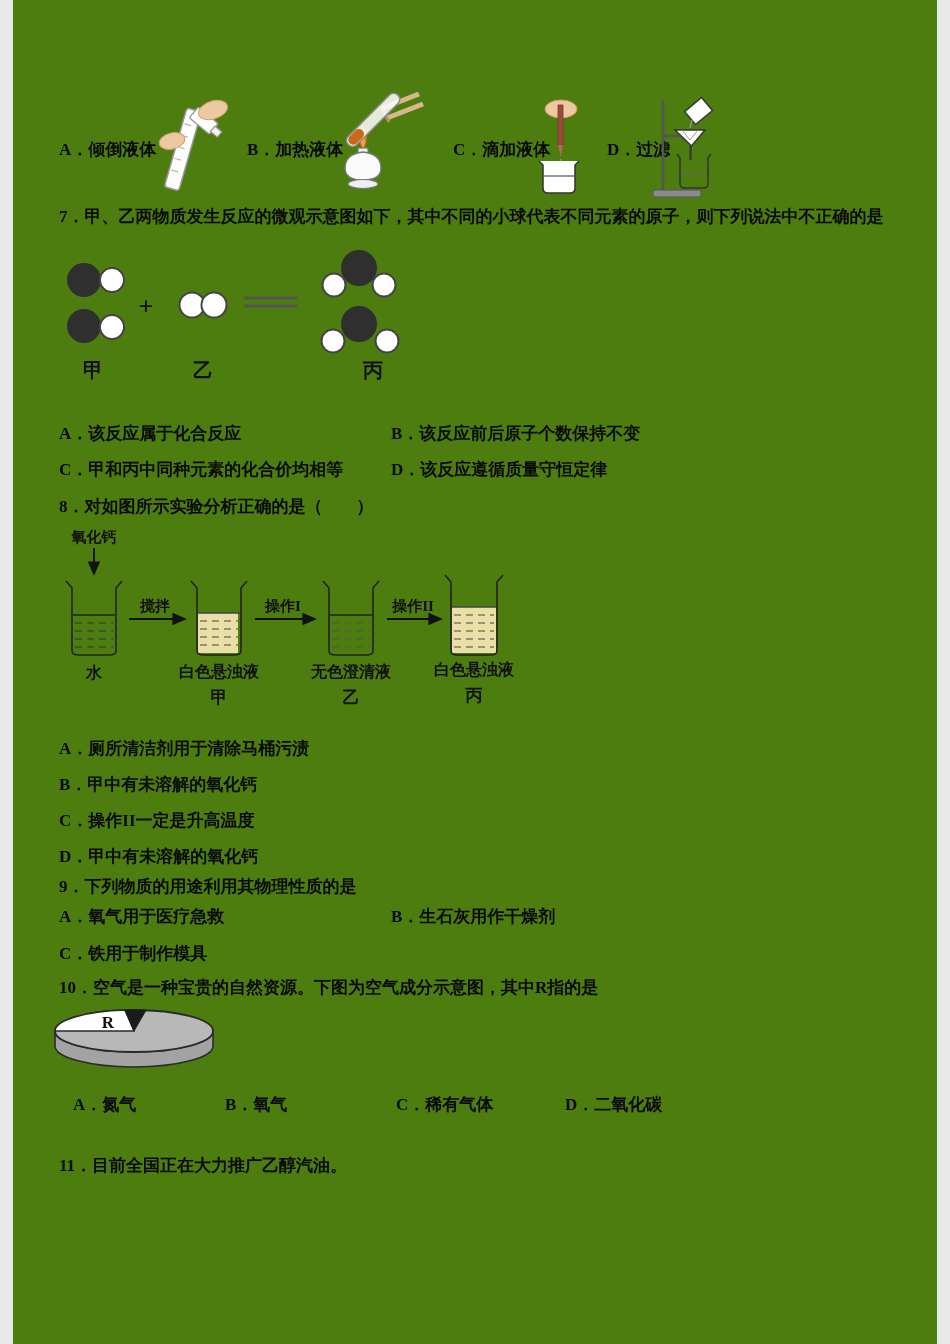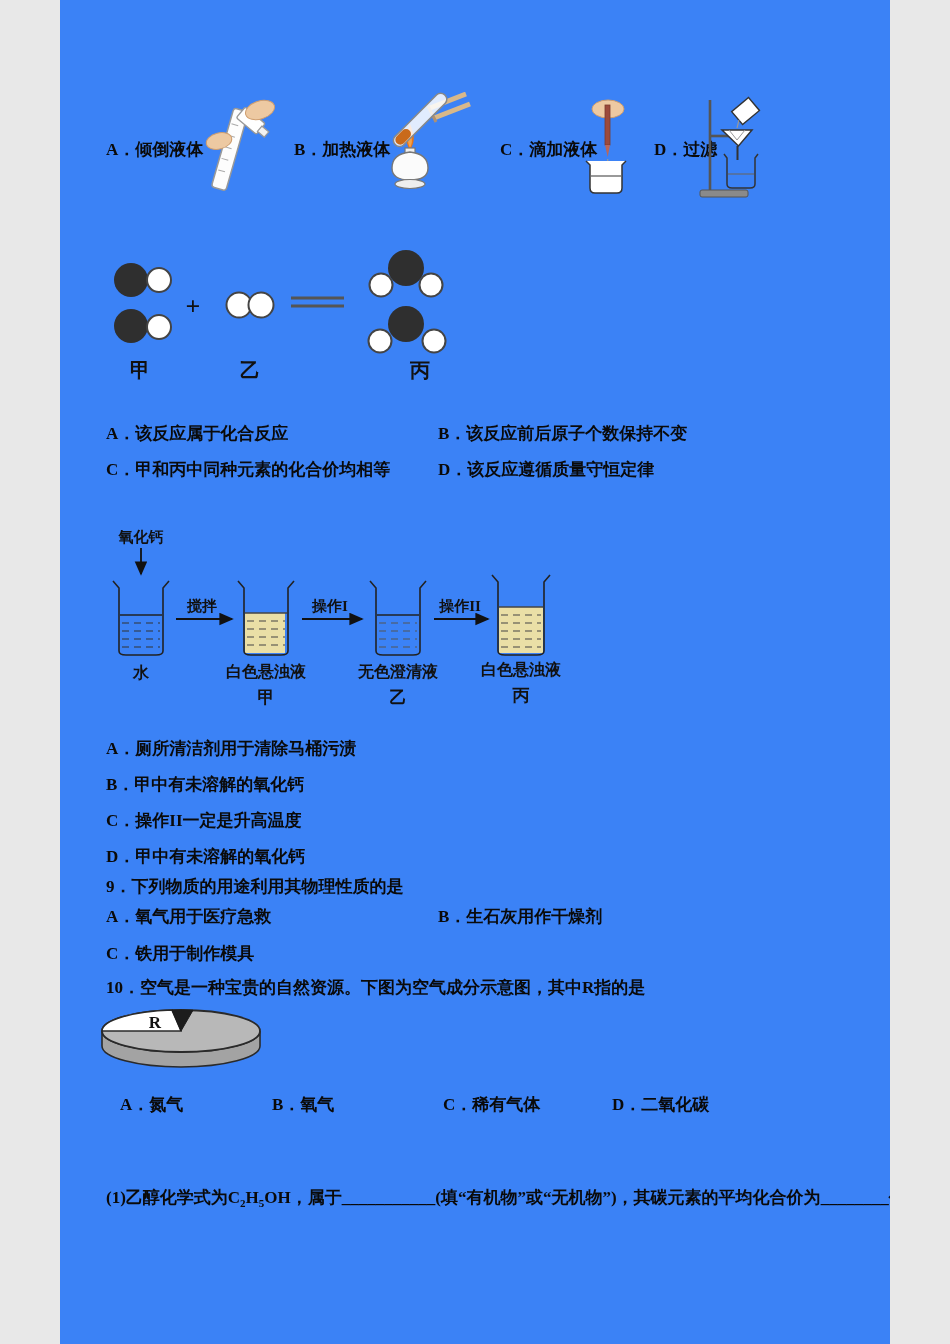--- a/index.html
+++ b/index.html
@@ -1,18 +1,18 @@
 <!DOCTYPE html>
 <html><head>
 <meta charset="utf-8">
 <style>
   html,body{margin:0;padding:0;background:#e8e8e8;}
   .page{
-    position:relative;width:830px;height:1344px;margin:0 auto;
-    background:#3b82f6;overflow:hidden;
+    position:relative;width:924px;height:1344px;margin:0 auto;
+    background:#4d7c0f;overflow:hidden;
     font-family:"Liberation Serif","DejaVu Serif",serif;
     color:#0a0a0a;
   }
   .t{position:absolute;white-space:nowrap;font-size:17px;font-weight:600;line-height:1.25;}
   .hdr{font-weight:700;font-size:18px;}
   .abs{position:absolute;}
   sub{font-size:11px;}
   svg text{font-family:"Liberation Serif","DejaVu Serif",serif;font-weight:600;fill:#111;}
 </style>
 </head>
@@ -93,20 +93,21 @@
       <polygon points="24,36 54,36 40.5,52" fill="#ffffff" stroke="#333" stroke-width="1.5"></polygon>
       <polyline points="31,36 39,46 47,36" fill="none" stroke="#999" stroke-width="1"></polyline>
       <line x1="39.5" y1="52" x2="39.5" y2="66" stroke="#333" stroke-width="2"></line>
     </g>
     <g>
       <path d="M26,60 L29,64 L29,90 Q29,94 34,94 L52,94 Q57,94 57,90 L57,64 L60,60" fill="none" stroke="#333" stroke-width="1.5"></path>
       <line x1="30" y1="80" x2="56" y2="80" stroke="#666" stroke-width="1.1"></line>
     </g>
   </svg>
 
+  <div class="t" style="left:46px;top:206px">7．甲、乙两物质发生反应的微观示意图如下，其中不同的小球代表不同元素的原子，则下列说法中不正确的是</div>
 
   <svg class="abs" style="left:40px;top:246px" width="380" height="140" viewBox="0 0 380 140">
     <g>
       <circle cx="31" cy="34" r="17" fill="#2f2f2f"></circle>
       <circle cx="59" cy="34" r="12" fill="#ffffff" stroke="#444" stroke-width="2"></circle>
     </g>
     <g>
       <circle cx="31" cy="80" r="17" fill="#2f2f2f"></circle>
       <circle cx="59" cy="81" r="12" fill="#ffffff" stroke="#444" stroke-width="2"></circle>
     </g>
@@ -132,20 +133,21 @@
     <text x="40" y="131" font-size="20" text-anchor="middle">甲</text>
     <text x="150" y="131" font-size="20" text-anchor="middle">乙</text>
     <text x="320" y="131" font-size="20" text-anchor="middle">丙</text>
   </svg>
 
   <div class="t" style="left:46px;top:423px">A．该反应属于化合反应</div>
   <div class="t" style="left:46px;top:459px">C．甲和丙中同种元素的化合价均相等</div>
   <div class="t" style="left:378px;top:423px">B．该反应前后原子个数保持不变</div>
   <div class="t" style="left:378px;top:459px">D．该反应遵循质量守恒定律</div>
 
+  <div class="t" style="left:46px;top:496px">8．对如图所示实验分析正确的是（　　）</div>
 
   <svg class="abs" style="left:30px;top:525px" width="620" height="190" viewBox="0 0 620 190">
     <defs>
       <marker id="ah" markerWidth="9" markerHeight="8" refX="7" refY="3.5" orient="auto">
         <path d="M0,0 L8,3.5 L0,7 Z" fill="#111"></path>
       </marker>
     </defs>
 
     <text x="51" y="17" font-size="15" text-anchor="middle">氧化钙</text>
     <line x1="51" y1="23" x2="51" y2="49" stroke="#111" stroke-width="1.8" marker-end="url(#ah)"></line>
@@ -226,18 +228,16 @@
     <path d="M83,26 L4,26 A79,21 0 0 1 74,5.1 Z" fill="#ffffff" stroke="#2a2a2a" stroke-width="1.5"></path>
     <path d="M83,26 L74,5.1 A79,21 0 0 1 95,5.2 Z" fill="#1c1c1c" stroke="#1c1c1c" stroke-width="1"></path>
     <text x="57" y="23" font-size="17" text-anchor="middle">R</text>
   </svg>
 
   <div class="t" style="left:60px;top:1094px">A．氮气</div>
   <div class="t" style="left:212px;top:1094px">B．氧气</div>
   <div class="t" style="left:383px;top:1094px">C．稀有气体</div>
   <div class="t" style="left:552px;top:1094px">D．二氧化碳</div>
 
-
-  <div class="t" style="left:46px;top:1187px">
-    <span>(1)乙醇化学式为C</span><sub>2</sub><span>H</span><sub>5</sub><span>OH，属于</span><span>___________</span><span>(填“有机物”或“无机物”)，其碳元素的平均化合价为</span><span>________</span><span>价，乙醇</span>
-  </div>
+  <div class="t" style="left:46px;top:1155px">11．目前全国正在大力推广乙醇汽油。</div>
+
 
 </div>
 
 </body></html>

